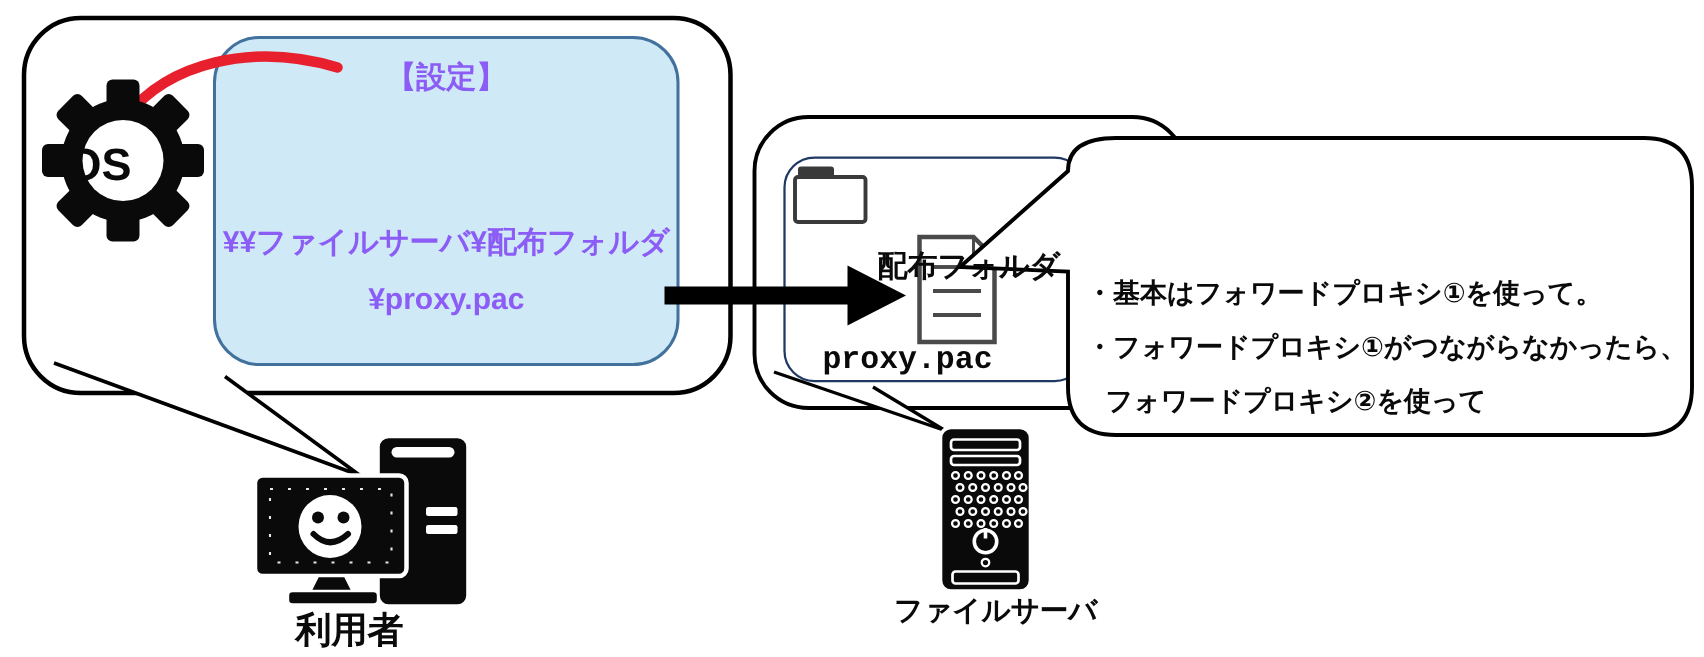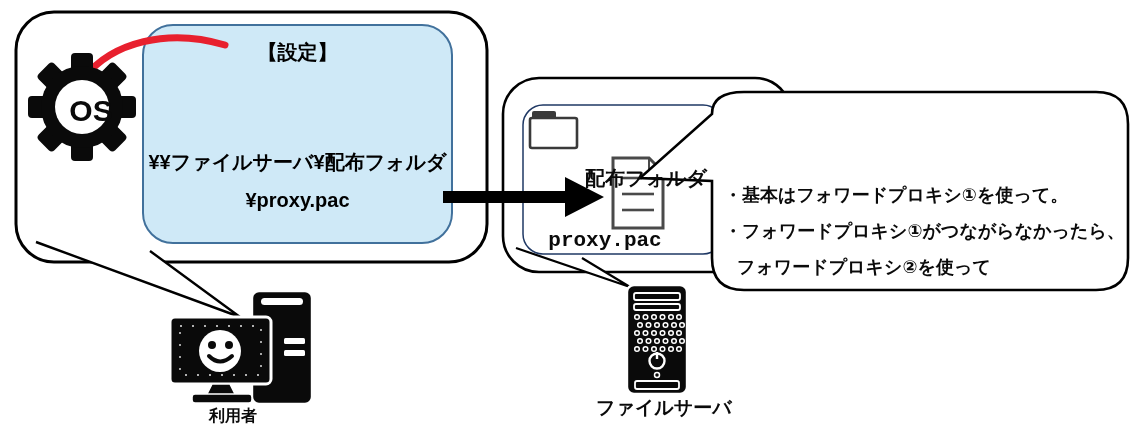--- a/index.html
+++ b/index.html
@@ -2,21 +2,21 @@
 <html><head>
 <meta charset="utf-8">
 <style>
   html,body{margin:0;padding:0;background:#fff;}
   #stage{
     position:relative;width:1136px;height:438px;background:#ffffff;overflow:hidden;
     font-family:"Liberation Sans","DejaVu Sans",sans-serif;
   }
   #shapes{position:absolute;left:0;top:0;z-index:1;}
   .txt{position:absolute;z-index:2;white-space:nowrap;font-weight:bold;line-height:1.25;}
-  .red{color:#000000;}
+  .red{color:#8b5cf6;}
   .blk{color:#0a0a0a;}
   .ctr{text-align:center;}
   .halo{text-shadow:0 0 2px #fff,0 0 2px #fff;}
 </style>
 </head>
 <body>
 
 <div id="stage">
 
 <svg id="shapes" width="1136" height="438" viewBox="0 0 1136 438">
@@ -109,29 +109,29 @@
       <use href="#ventrow" transform="translate(3,24)"></use>
       <use href="#ventrow" transform="translate(0,32)"></use>
     </g>
     <circle cx="657" cy="361" r="7.5" fill="none" stroke="#ffffff" stroke-width="2.4"></circle>
     <line x1="657" y1="352" x2="657" y2="359" stroke="#ffffff" stroke-width="2.4"></line>
     <circle cx="657" cy="375" r="2.5" fill="none" stroke="#ffffff" stroke-width="1.5"></circle>
     <rect x="635" y="381" width="44" height="8" rx="2" fill="none" stroke="#ffffff" stroke-width="1.8"></rect>
   </g>
 </svg>
 
-<div class="txt blk ctr" style="left:61px;top:92px;width:60px;font-size:30px;">OS</div>
+<div class="txt blk ctr" style="left:36px;top:92px;width:60px;font-size:30px;">OS</div>
 
 <div class="txt red ctr" style="left:143px;top:40px;width:309px;font-size:20px;">【設定】</div>
 <div class="txt red ctr" style="left:143px;top:150px;width:309px;font-size:20px;">¥¥ファイルサーバ¥配布フォルダ</div>
 <div class="txt red ctr" style="left:143px;top:188px;width:309px;font-size:20px;">¥proxy.pac</div>
 
 <div class="txt blk" style="left:585px;top:118px;font-size:20px;margin-top:48px;">配布フォルダ</div>
 <div class="txt blk ctr" style="left:535px;top:228px;width:140px;font-size:21px;font-family:Liberation Mono, monospace;">proxy.pac</div>
 
 <div class="txt blk" style="left:724px;top:220px;font-size:18px;">・フォワードプロキシ①がつながらなかったら、</div>
 <div class="txt blk" style="left:724px;top:184px;font-size:18px;">・基本はフォワードプロキシ①を使って。</div>
 <div class="txt blk" style="left:737px;top:256px;font-size:18px;">フォワードプロキシ②を使って</div>
 
-<div class="txt blk ctr halo" style="left:183px;top:406px;width:100px;font-size:16px;">利用者</div>
+<div class="txt blk ctr halo" style="left:183px;top:406px;width:100px;font-size:24px;">利用者</div>
 <div class="txt blk ctr halo" style="left:596px;top:396px;width:134px;font-size:19px;">ファイルサーバ</div>
 
 </div>
 
 </body></html>

